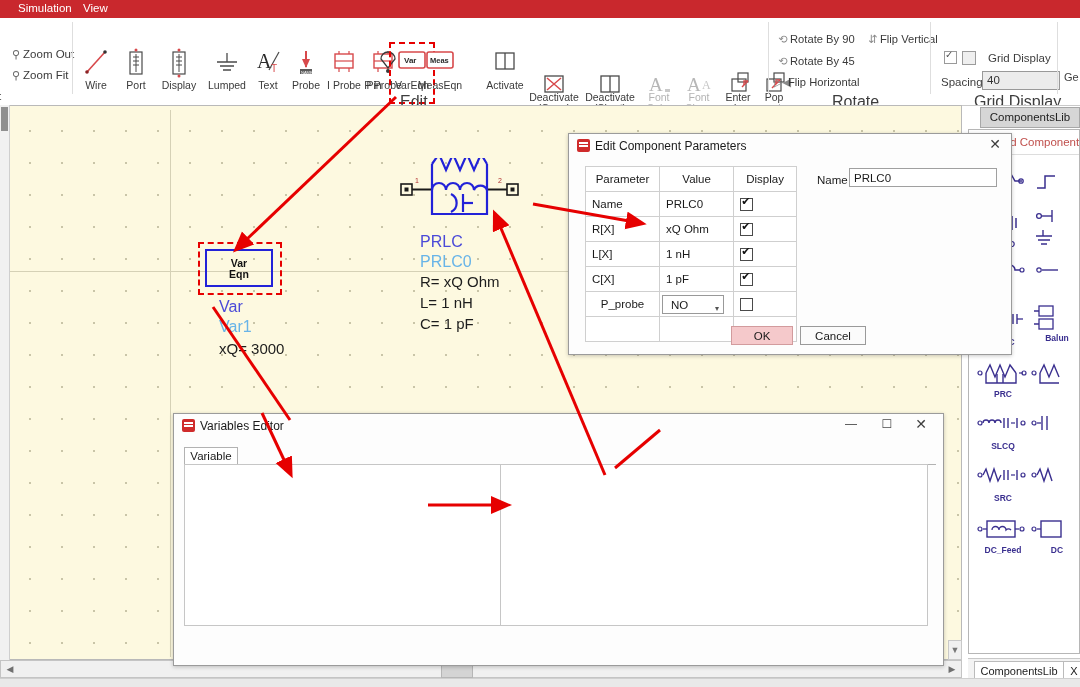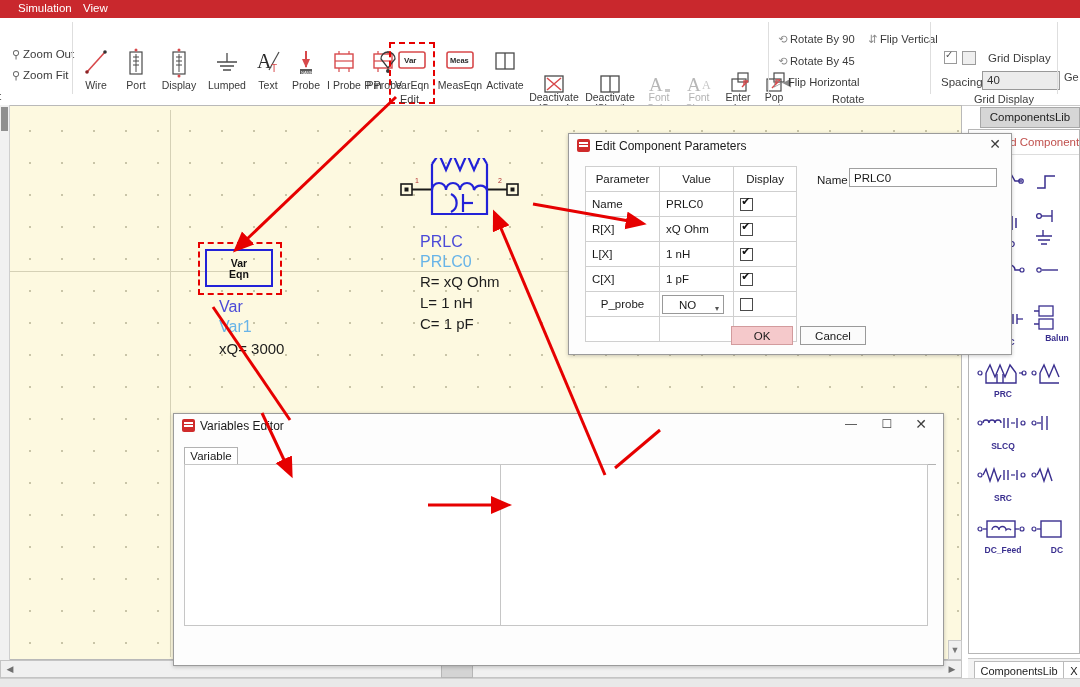--- a/index.html
+++ b/index.html
@@ -27,21 +27,21 @@
   .ribbon {
     position: absolute; left: 0; top: 18px; width: 1080px; height: 87px;
     background: #ffffff;
     border-bottom: 1px solid #c9c9c9;
     overflow: hidden;
   }
   .ribbon-sep {
     position: absolute; top: 4px; width: 1px; height: 72px; background: #dedede;
   }
   .grp-label {
-    position: absolute; font-size: 11px; color: #3d3d3d;
+    position: absolute; font-size: 16px; color: #3d3d3d;
   }
 
   
   .zoomitem { position: absolute; font-size: 11.5px; color: #3a3a3a; white-space: nowrap; }
   .zoomitem .mag { display:inline-block; color:#6a6a6a; font-size: 11px; margin-right:3px;}
 
   .tbtn {
     position: absolute; width: 44px; text-align: center;
     font-size: 10.5px; color: #3a3a3a; line-height: 11.5px;
   }
@@ -188,21 +188,21 @@
   table.ptable th { text-align: center; }
   .chk {
     display: inline-block; width: 11px; height: 11px; border: 1px solid #4a4a4a;
     background: #fff; position: relative; vertical-align: middle;
   }
   .chk.on:after {
     content: "✔"; position: absolute; left: 0px; top: -4px; font-size: 11px; color: #111;
   }
   .selbox {
     display: inline-block; width: 62px; height: 19px; border: 1px solid #999; background: #fff;
-    font-size: 11.5px; line-height: 18px; padding-left: 16px; position: relative; box-sizing: border-box;
+    font-size: 11.5px; line-height: 18px; padding-left: 8px; position: relative; box-sizing: border-box;
   }
   .selbox .car { position: absolute; right: 4px; top: 4px; font-size: 8px; color: #555; }
 
   .tb-label { position: absolute; font-size: 11.5px; color: #1a1a1a; }
   .tinput {
     position: absolute; border: 1px solid #a0a0a0; background: #fff;
     font-size: 11.5px; color: #1a1a1a; padding-left: 4px; box-sizing: border-box;
   }
   .btn {
     position: absolute; border: 1px solid #9a9a9a; background: #fbfbfb;
@@ -331,21 +331,21 @@
     <div class="tbtn" style="left:389px; top:28px; width:46px;">
       <span class="ic">
         <svg width="46" height="34">
             <rect x="10" y="6" width="26" height="16" rx="2" fill="#fff" stroke="#d7494b" stroke-width="1.6"></rect>
             <text x="15" y="17" font-size="8" font-weight="bold" fill="#2a2a2a" font-family="Liberation Sans, sans-serif">Var</text>
           </svg>
       </span><span>VarEqn</span>
     </div>
     <div class="dashed-hl" style="left:389px; top:24px; width:46px; height:62px;"></div>
 
-    <div class="tbtn" style="left:436px; top:28px; width:48px;text-align:center;">
+    <div class="tbtn" style="left:416px; top:28px; width:48px;text-align:center;">
       <span class="ic">
         <svg width="48" height="34">
             <rect x="11" y="6" width="26" height="16" rx="2" fill="#fff" stroke="#d7494b" stroke-width="1.6"></rect>
             <text x="14" y="17" font-size="7.5" font-weight="bold" fill="#2a2a2a" font-family="Liberation Sans, sans-serif">Meas</text>
           </svg>
       </span><span>MeasEqn</span>
     </div>
     <div class="tbtn" style="left:483px; top:28px; width:44px;">
       <span class="ic">
         <svg width="44" height="34">

